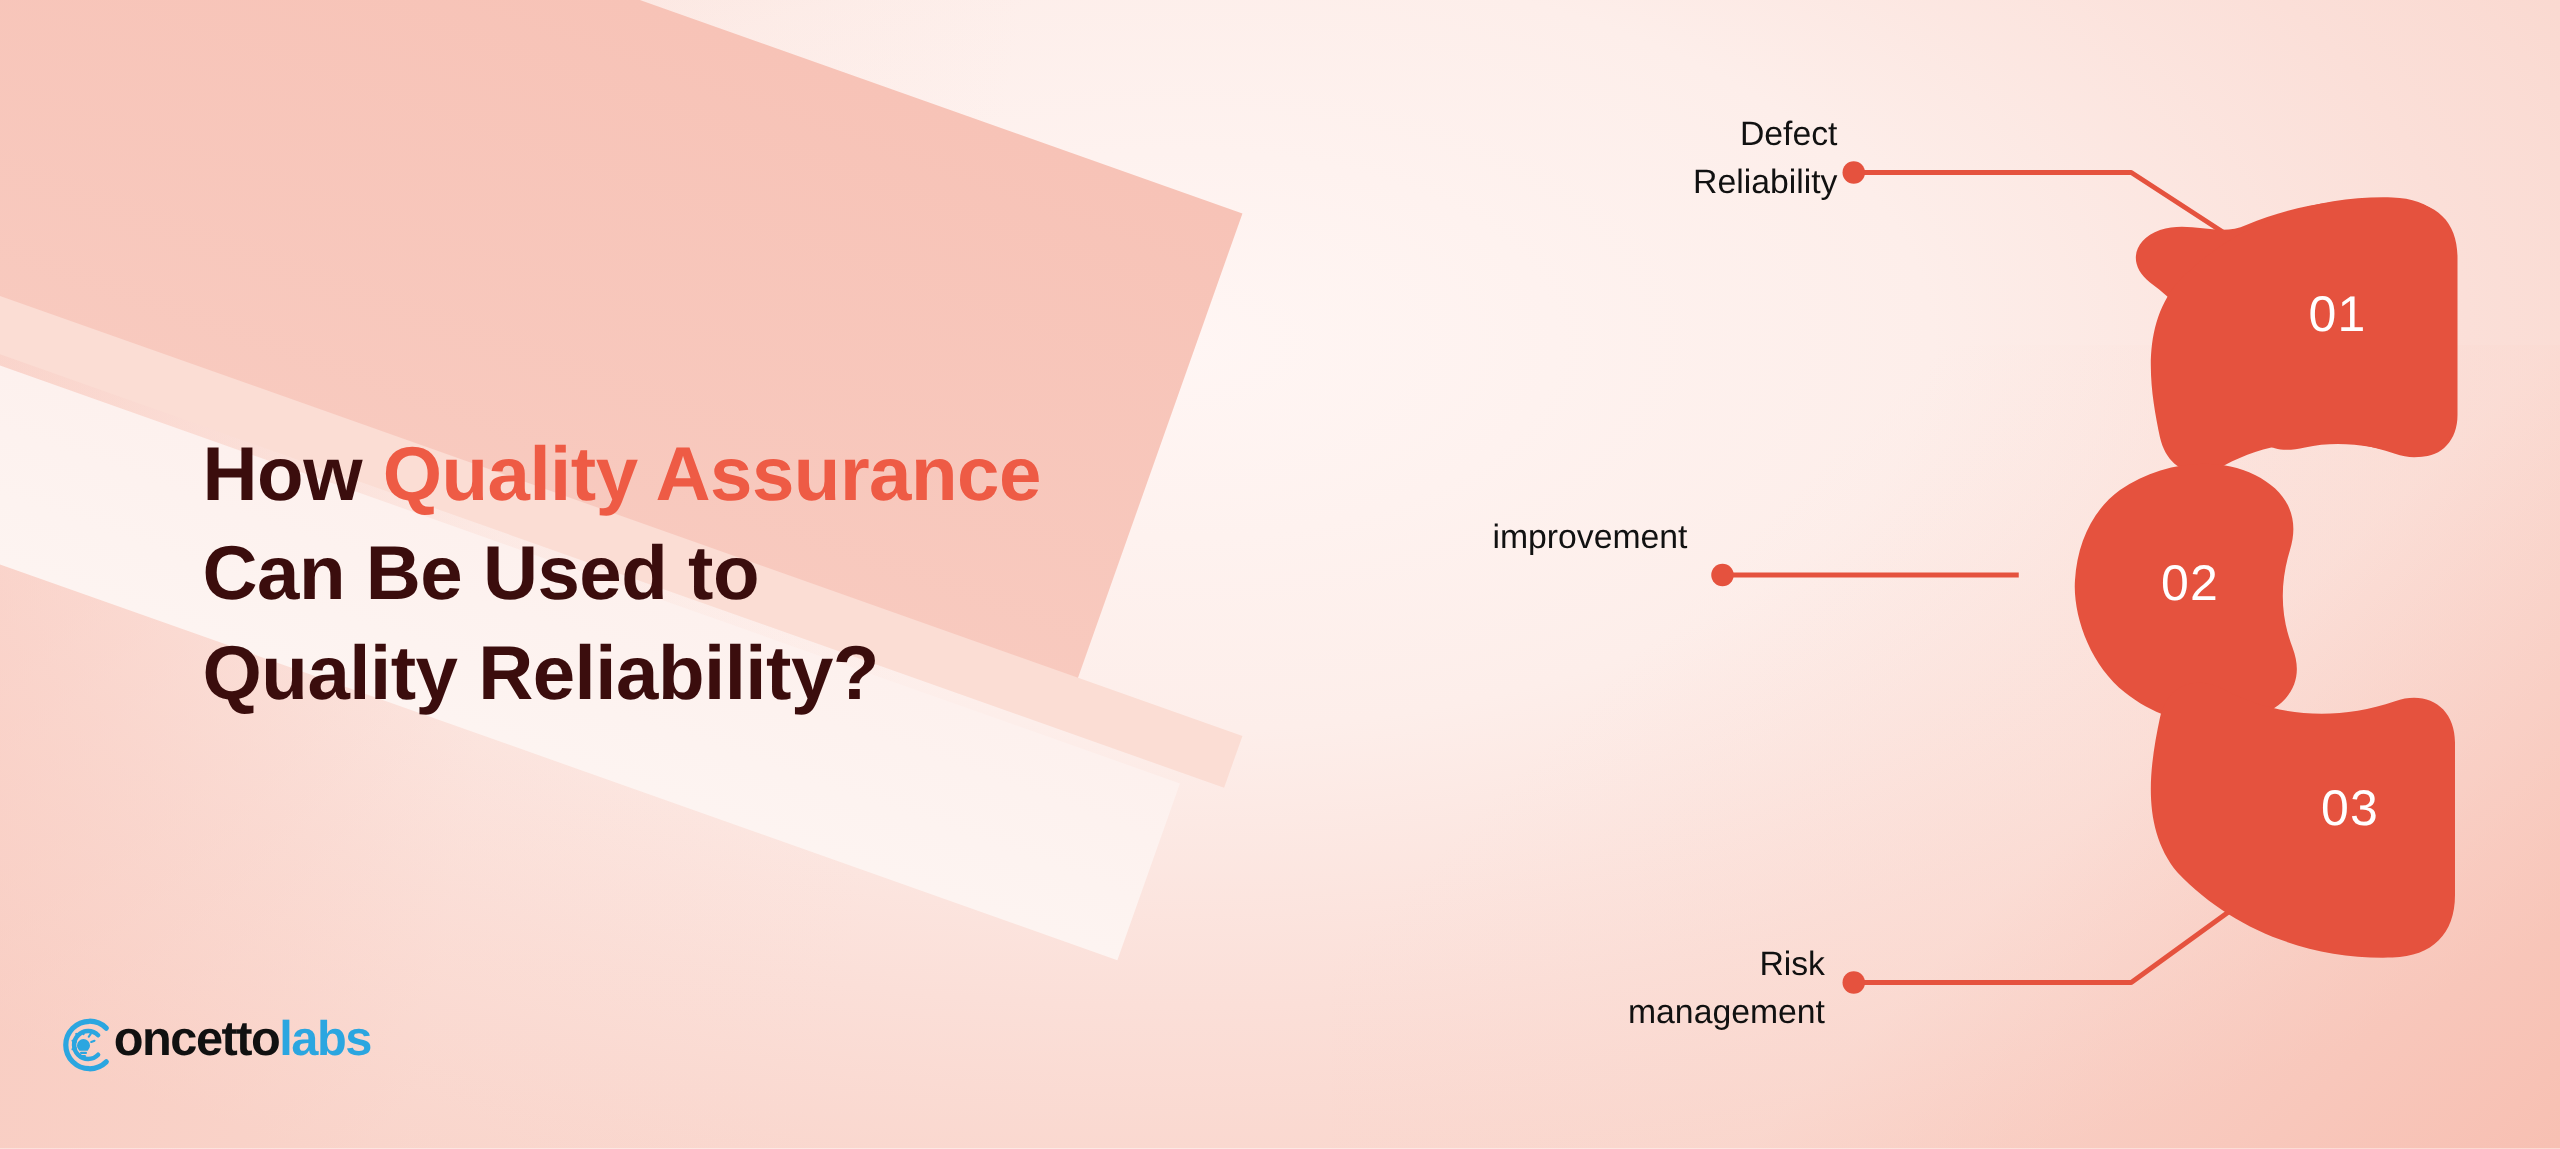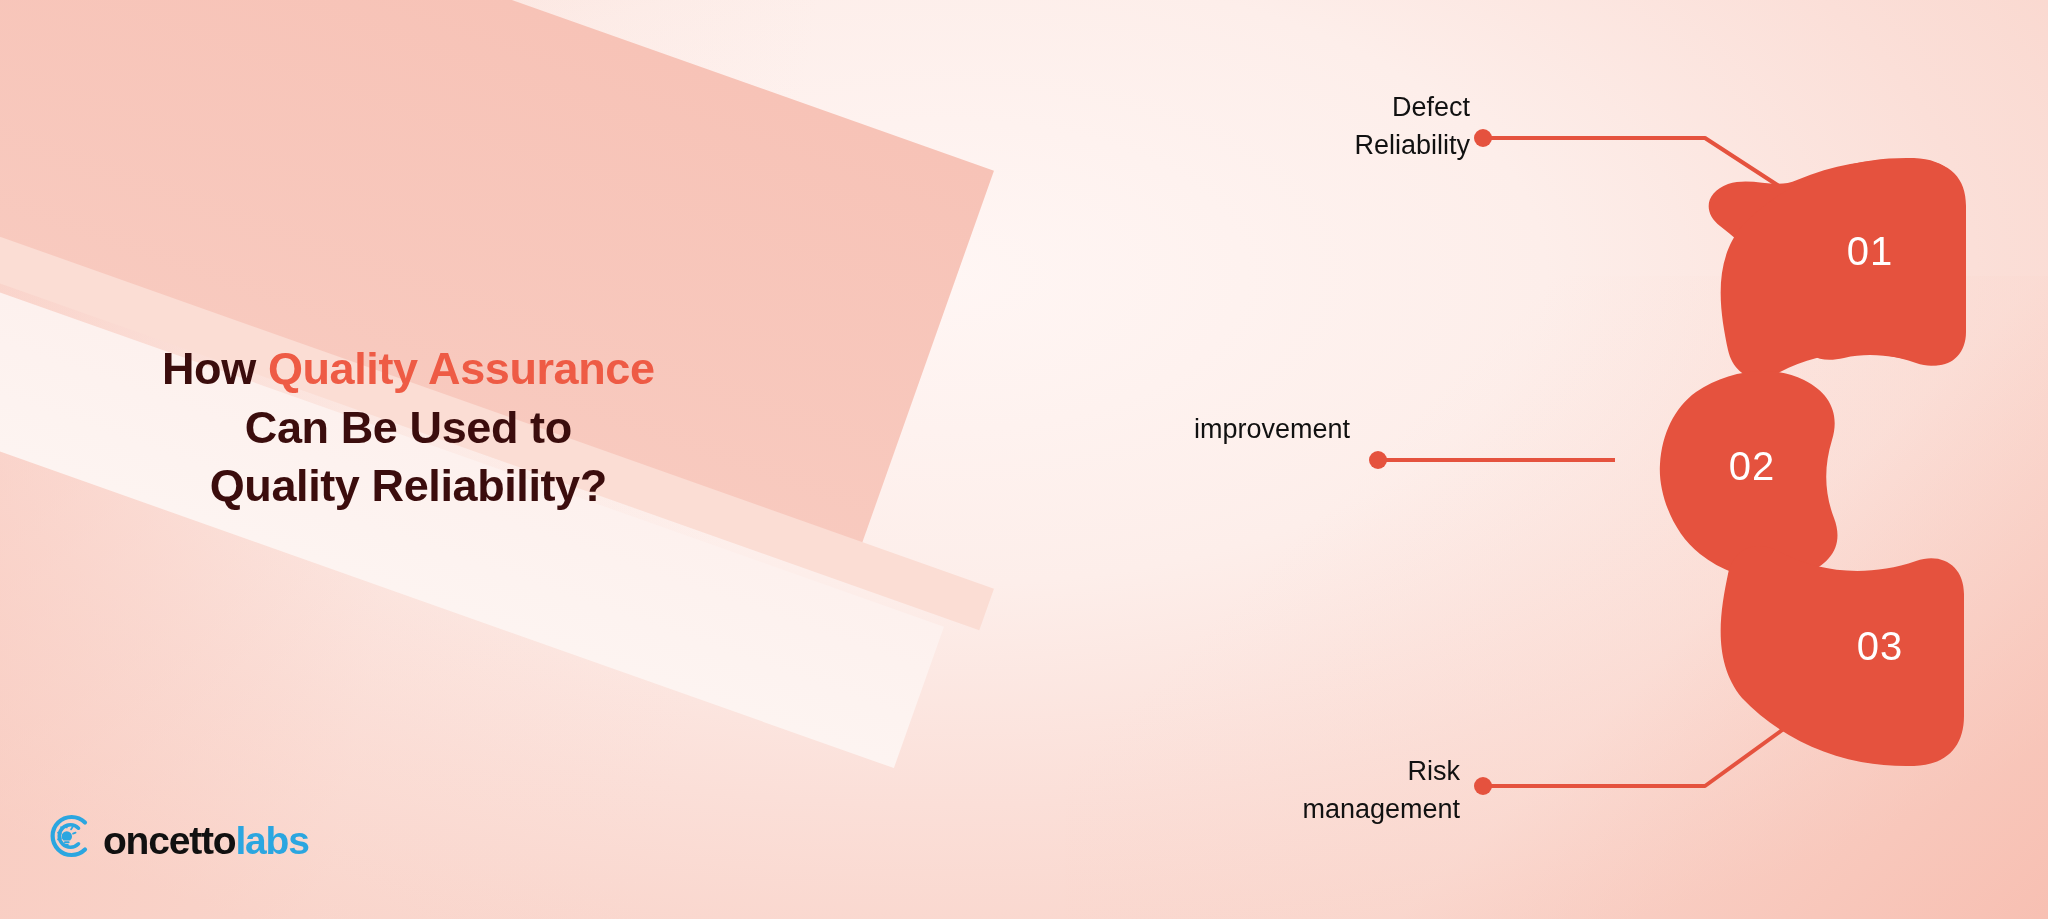--- a/index.html
+++ b/index.html
@@ -96,38 +96,37 @@
   
   .headline {
     position: absolute;
     left: 162px;
     top: 340px;
     line-height: 1.30;
     letter-spacing: -0.4px;
   }
   .headline .line {
     display: block;
-    font-size: 45px;
+    font-size: 61px;
     font-weight: 700;
     color: #3b0d0d;
     white-space: nowrap;
-    text-align: center;
   }
   .headline .accent {
     color: #ee5b45;
   }
 
   
   .logo {
     position: absolute;
     left: 45px;
     top: 812px;
     display: flex;
-    align-items: flex-end;
-    gap: 12px;
+    align-items: flex-start;
+    gap: 0px;
   }
   .logo-mark {
     width: 48px;
     height: 48px;
     flex: 0 0 48px;
     margin-right: 2px;
   }
   .logo-text {
     font-size: 39px;
     font-weight: 700;

